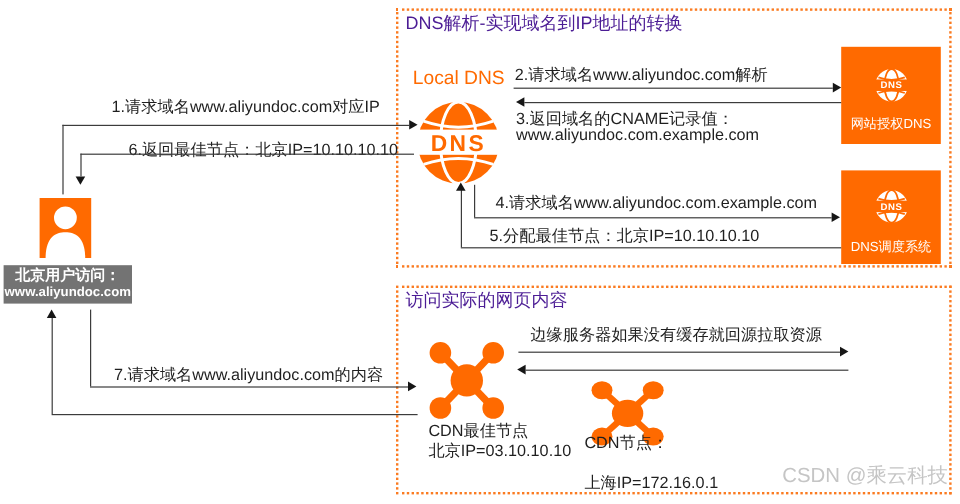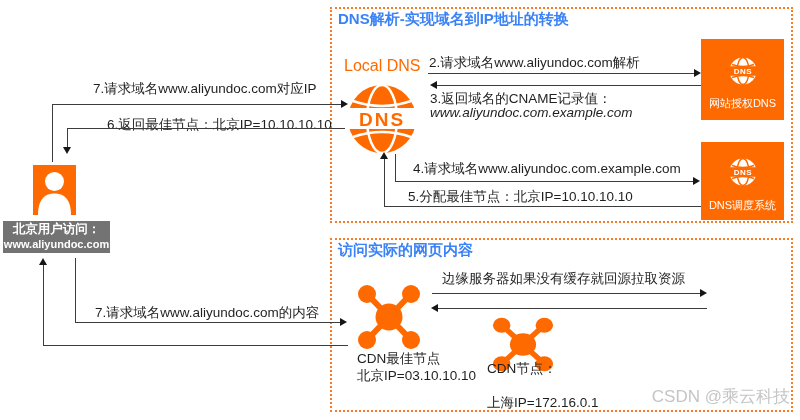--- a/index.html
+++ b/index.html
@@ -1,21 +1,21 @@
 <!DOCTYPE html>
 <html><head>
 <meta charset="utf-8">
 <style>
   html,body{margin:0;padding:0;background:#ffffff;}
   .canvas{
     position:relative;width:800px;height:420px;background:#ffffff;overflow:hidden;
     font-family:"Liberation Sans","DejaVu Sans",sans-serif;color:#1f1f1f;
   }
   .dashed-box{position:absolute;border:2px dotted #fb7b21;box-sizing:border-box;background:transparent;}
-  .section-title{position:absolute;left:6px;top:1px;font-size:15px;font-weight:bold;color:#3b82f6;white-space:nowrap;}
+  .section-title{position:absolute;left:6px;top:1px;font-size:15px;font-weight:normal;color:#4c1d95;white-space:nowrap;}
   .step{position:absolute;font-size:13.5px;color:#1f1f1f;white-space:nowrap;}
   .hl{position:absolute;height:1px;background:#3c3c3c;}
   .vl{position:absolute;width:1px;background:#3c3c3c;}
   .arr{position:absolute;width:0;height:0;}
   .arr-r{border-top:4px solid transparent;border-bottom:4px solid transparent;border-left:7px solid #161616;}
   .arr-l{border-top:4px solid transparent;border-bottom:4px solid transparent;border-right:7px solid #161616;}
   .arr-u{border-left:4px solid transparent;border-right:4px solid transparent;border-bottom:7px solid #161616;}
   .arr-d{border-left:4px solid transparent;border-right:4px solid transparent;border-top:7px solid #161616;}
   .obox{position:absolute;background:#ff6a00;display:flex;flex-direction:column;align-items:center;box-sizing:border-box;}
   .obox-label{color:#ffffff;font-size:11px;white-space:nowrap;}
@@ -117,38 +117,38 @@
       <circle cx="33" cy="34" r="13.5" fill="#ff6a00"></circle>
       <circle cx="11" cy="11" r="9" fill="#ff6a00"></circle>
       <circle cx="55" cy="11" r="9" fill="#ff6a00"></circle>
       <circle cx="11" cy="57" r="9" fill="#ff6a00"></circle>
       <circle cx="55" cy="57" r="9" fill="#ff6a00"></circle>
     </svg>
   </div>
   <div class="step" style="left:487px;top:360px;">CDN节点：</div>
   <div class="step" style="left:487px;top:394px;">上海IP=172.16.0.1</div>
 
-  <div class="step" style="left:93px;top:80px;">7.请求域名www.aliyundoc.com对应IP</div>
+  <div class="step" style="left:93px;top:80px;">1.请求域名www.aliyundoc.com对应IP</div>
   <div class="vl" style="left:52px;top:104px;height:58px;"></div>
   <div class="hl" style="left:52px;top:104px;width:289px;"></div>
   <div class="arr arr-r" style="left:341px;top:100px;"></div>
 
   <div class="step" style="left:107px;top:116px;">6.返回最佳节点：北京IP=10.10.10.10</div>
   <div class="hl" style="left:67px;top:128px;width:278px;"></div>
   <div class="vl" style="left:67px;top:128px;height:19px;"></div>
   <div class="arr arr-d" style="left:63px;top:147px;"></div>
 
   <div class="step" style="left:429px;top:54px;">2.请求域名www.aliyundoc.com解析</div>
   <div class="hl" style="left:428px;top:73px;width:266px;"></div>
   <div class="arr arr-r" style="left:694px;top:69px;"></div>
 
   <div class="hl" style="left:437px;top:85px;width:264px;"></div>
   <div class="arr arr-l" style="left:430px;top:81px;"></div>
   <div class="step" style="left:430px;top:90px;">3.返回域名的CNAME记录值：</div>
-  <div class="step" style="left:430px;top:105px;font-style:italic;">www.aliyundoc.com.example.com</div>
+  <div class="step" style="left:430px;top:105px;">www.aliyundoc.com.example.com</div>
 
   <div class="step" style="left:413px;top:160px;">4.请求域名www.aliyundoc.com.example.com</div>
   <div class="vl" style="left:395px;top:154px;height:27px;"></div>
   <div class="hl" style="left:395px;top:181px;width:298px;"></div>
   <div class="arr arr-r" style="left:693px;top:177px;"></div>
 
   <div class="step" style="left:408px;top:188px;">5.分配最佳节点：北京IP=10.10.10.10</div>
   <div class="hl" style="left:384px;top:206px;width:317px;"></div>
   <div class="vl" style="left:384px;top:158px;height:48px;"></div>
   <div class="arr arr-u" style="left:380px;top:152px;"></div>

